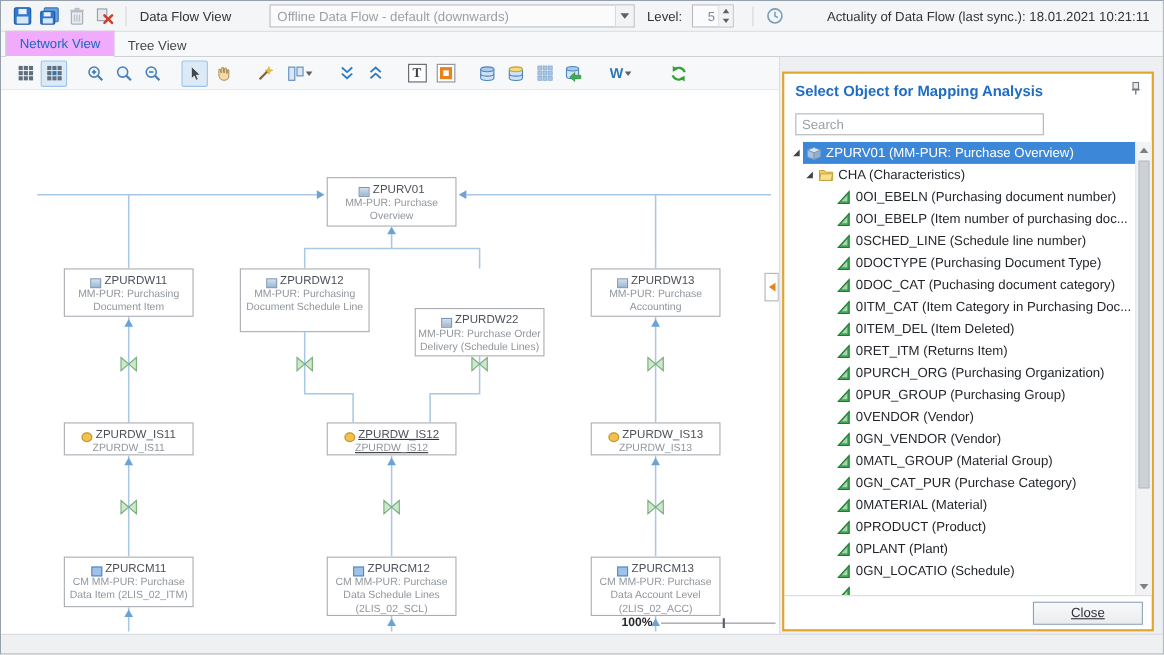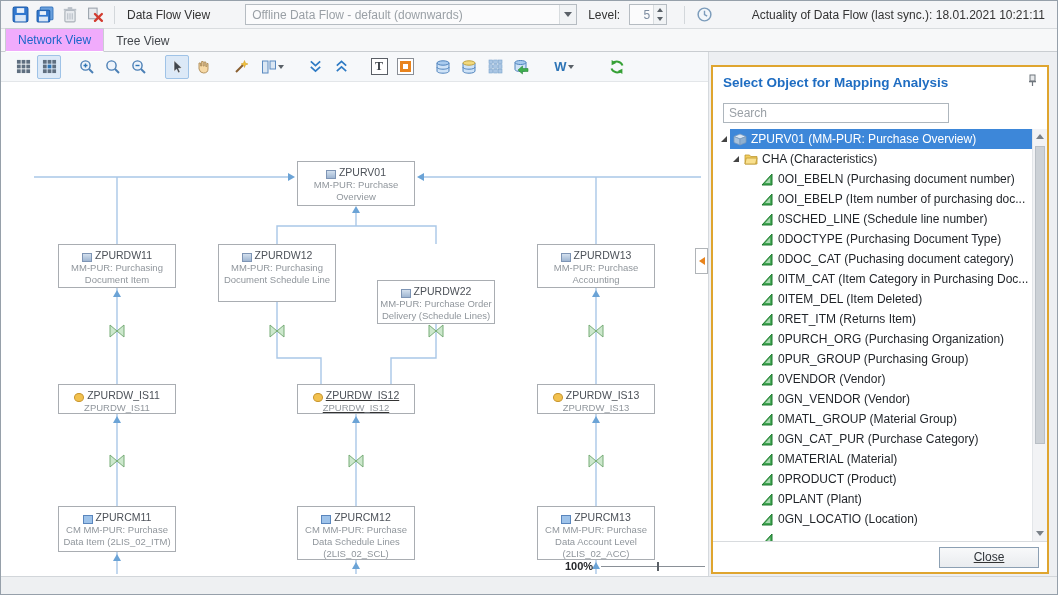--- a/index.html
+++ b/index.html
@@ -680,21 +680,21 @@
     <span class="tree-label">0PLANT (Plant)</span>
   </div>
 
   <div class="tree-row tree-item">
     <span class="tree-icon">
       <svg width="12" height="13" viewBox="0 0 12 13">
         <polygon points="1,12 11,12 11,1" fill="#41a553" stroke="#1e7a2e" stroke-width="1"></polygon>
         <polygon points="4.2,10 9.2,10 9.2,4.6" fill="#a8d8b0"></polygon>
       </svg>
     </span>
-    <span class="tree-label">0GN_LOCATIO (Location)</span>
+    <span class="tree-label">0GN_LOCATIO (Schedule)</span>
   </div>
 
   <div class="tree-row tree-item">
     <span class="tree-icon">
       <svg width="12" height="13" viewBox="0 0 12 13">
         <polygon points="1,12 11,12 11,1" fill="#41a553" stroke="#1e7a2e" stroke-width="1"></polygon>
         <polygon points="4.2,10 9.2,10 9.2,4.6" fill="#a8d8b0"></polygon>
       </svg>
     </span>
     <span class="tree-label"></span>

